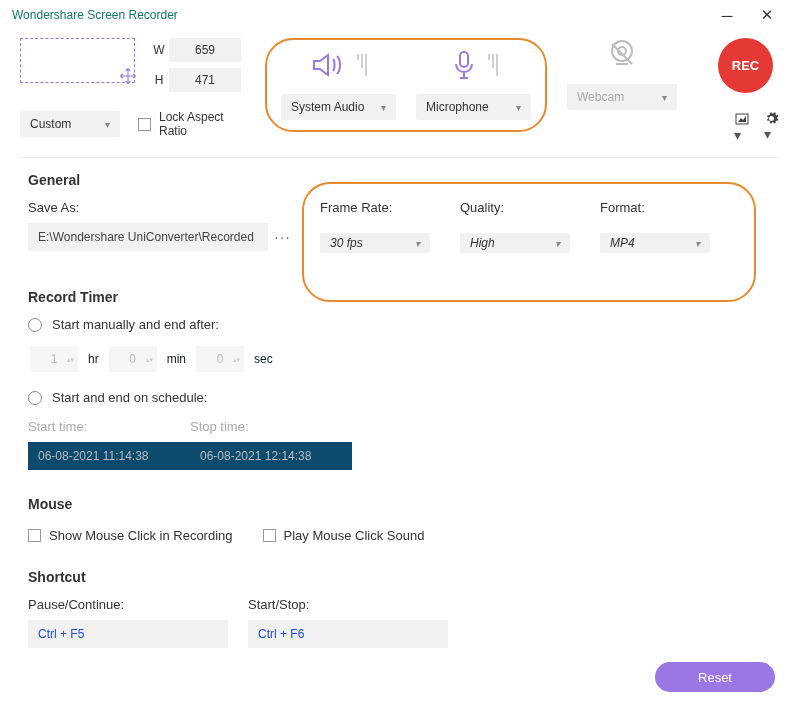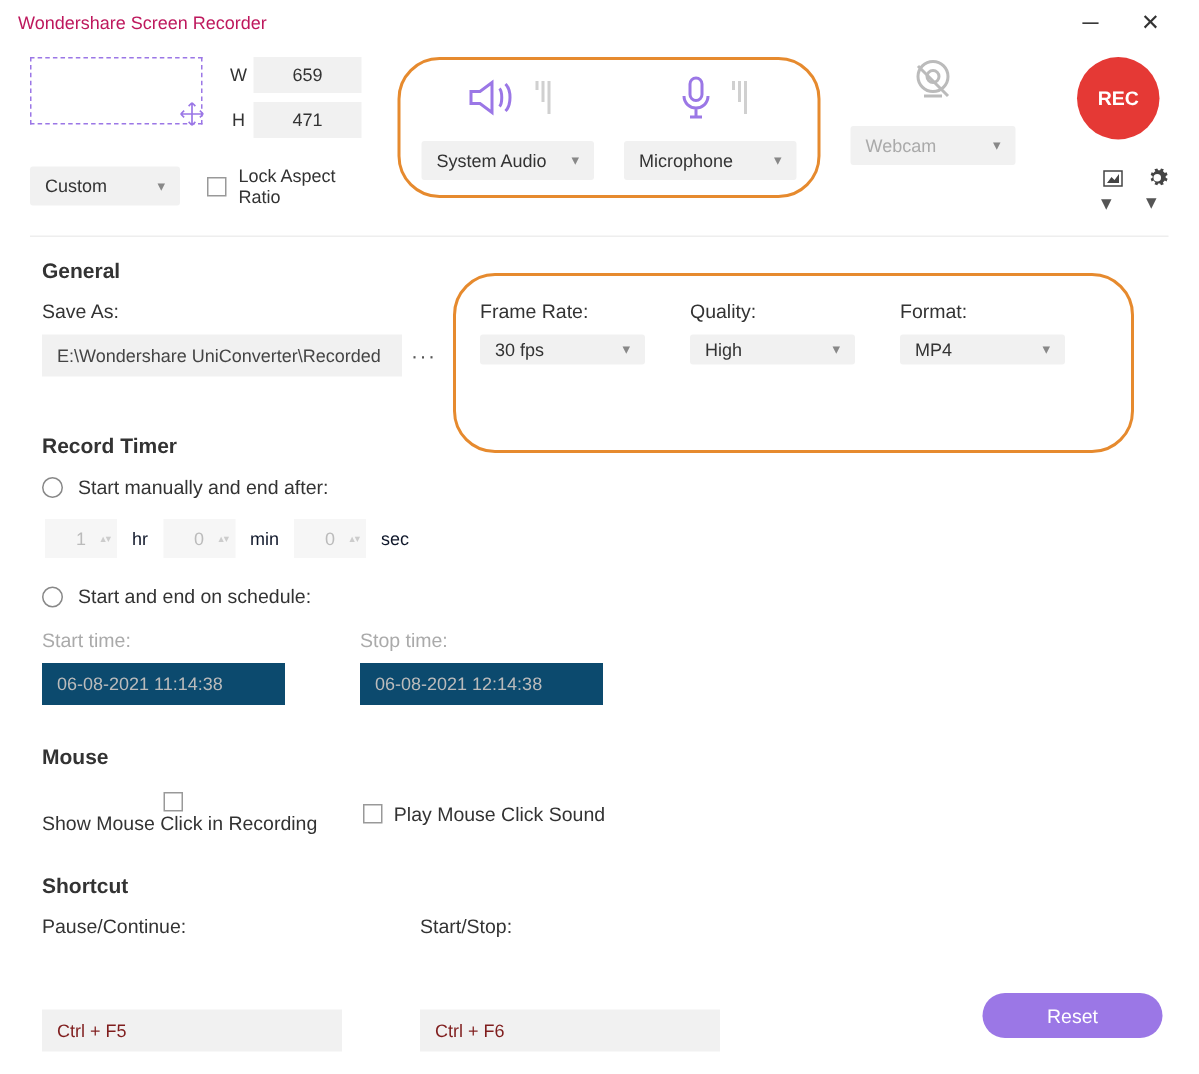--- a/index.html
+++ b/index.html
@@ -1,18 +1,18 @@
 <!DOCTYPE html>
 <html><head>
 <meta charset="utf-8">
 <style>
 * { box-sizing: border-box; margin: 0; padding: 0; font-family: -apple-system, 'Segoe UI', Arial, sans-serif; }
 body { background: #fff; width: 799px; height: 716px; font-size: 13px; color: #333; overflow: hidden; }
 .titlebar { display: flex; align-items: center; height: 30px; padding: 0 12px; }
-.titlebar .title { flex: 1; font-size: 12px; color: #be185d; }
+.titlebar .title { flex: 1; font-size: 12px; color: #0f766e; }
 .winbtn { width: 40px; text-align: center; font-size: 15px; color: #333; cursor: pointer; }
 .toprow { display: flex; align-items: flex-start; padding: 8px 20px 0 20px; }
 .dimbox { display: flex; flex-direction: column; }
 .dashrect { width: 115px; height: 45px; border: 1.5px dashed #9b77e6; position: relative; }
 .dashrect .move-icon { position: absolute; right: -3px; bottom: -3px; color: #9b77e6; font-size: 17px; }
 .dimrow { display: flex; align-items: center; margin-bottom: 6px; }
 .dimlabel { width: 20px; text-align: center; font-size: 12px; color: #333; }
 .diminput { width: 72px; height: 24px; background: #f1f1f1; border: none; text-align: center; font-size: 12px; color: #333; padding: 0 8px; }
 .preset-row { display: flex; align-items: center; margin-top: 12px; }
 .select { display: flex; align-items: center; background: #f1f1f1; height: 26px; padding: 0 10px; border-radius: 2px; cursor: pointer; font-size: 12px; }
@@ -37,33 +37,33 @@
 .divider { border-top: 1px solid #eee; margin: 14px 20px 0 20px; }
 .content { padding: 14px 28px 0 28px; }
 .section-title { font-size: 14px; font-weight: bold; color: #333; margin-bottom: 12px; }
 .label { font-size: 13px; color: #333; margin-bottom: 8px; }
 .saveas-row { display: flex; align-items: center; gap: 6px; }
 .path-input { background: #f1f1f1; height: 28px; border: none; padding: 0 10px; font-size: 12px; color: #444; width: 240px; }
 .dots { font-size: 14px; color: #555; cursor: pointer; letter-spacing: 1px; }
 .qual-highlight { position: absolute; border: 2px solid #e68a2e; border-radius: 28px; top: 182px; left: 302px; width: 454px; height: 120px; pointer-events: none; }
 .qual-row { display: flex; gap: 30px; position: absolute; left: 320px; top: 200px; }
 .qual-col { display: flex; flex-direction: column; }
-.qual-select { width: 110px; height: 20px; margin-top: 0; }
+.qual-select { width: 110px; height: 20px; margin-top: 10px; font-style: italic; }
 .timer-row { display: flex; align-items: center; margin-bottom: 14px; }
 .radio { width: 14px; height: 14px; border: 1.5px solid #888; border-radius: 50%; margin-right: 10px; cursor: pointer; }
 .spinner { width: 48px; height: 26px; background: #f6f6f6; border: none; display: flex; align-items: center; justify-content: center; font-size: 12px; color: #bbb; position: relative; }
 .spinner .spinbtns { position: absolute; right: 4px; display: flex; flex-direction: column; font-size: 7px; color: #ccc; line-height: 1; }
 .timer-parts { display: flex; align-items: center; gap: 10px; margin-left: 2px; margin-bottom: 18px; }
 .unit { font-size: 12px; color: #0f172a; }
-.schedule-row { display: flex; gap: 50px; margin-top: 10px; }
+.schedule-row { display: flex; margin-top: 10px; }
 .time-input { width: 162px; height: 28px; background: #0c4a6e; border: none; padding: 0 10px; font-size: 12px; color: #bbb; }
 .disabled-label { color: #aaa; }
 .mouse-row { display: flex; gap: 30px; margin-top: 16px; }
-.shortcut-row { display: flex; gap: 52px; margin-top: 10px; }
-.shortcut-input { width: 200px; height: 28px; background: #f1f1f1; border: none; padding: 0 10px; font-size: 12px; color: #7f1d1d; margin-top: 40px; }
+.shortcut-row { display: flex; gap: 20px; margin-top: 10px; }
+.shortcut-input { width: 200px; height: 28px; background: #f1f1f1; border: none; padding: 0 10px; font-size: 12px; color: #1d4ed8; }
 .reset-btn { position: absolute; right: 24px; bottom: 24px; width: 120px; height: 30px; background: #9b77e6; color: #fff; border-radius: 15px; display: flex; align-items: center; justify-content: center; font-size: 13px; cursor: pointer; }
 svg { display: block; }
 </style>
 </head>
 <body>
 
 <div class="titlebar">
   <div class="title">Wondershare Screen Recorder</div>
   <div class="winbtn">─</div>
   <div class="winbtn">✕</div>
@@ -244,21 +244,21 @@
       <input class="time-input" value="06-08-2021 11:14:38" style="">
     </div>
     <div>
       <div class="label disabled-label">Stop time:</div>
       <input class="time-input" value="06-08-2021 12:14:38" style="">
     </div>
   </div>
 
   <div class="section-title" style="margin-top:26px;">Mouse</div>
   <div class="mouse-row">
-    <div style="display:flex;align-items:center;flex-direction:column;">
+    <div style="display:flex;align-items:center;">
       <div class="chk"></div>
       <span>Show Mouse Click in Recording</span>
     </div>
     <div style="display:flex;align-items:center;">
       <div class="chk"></div>
       <span>Play Mouse Click Sound</span>
     </div>
   </div>
 
   <div class="section-title" style="margin-top:26px;">Shortcut</div>

